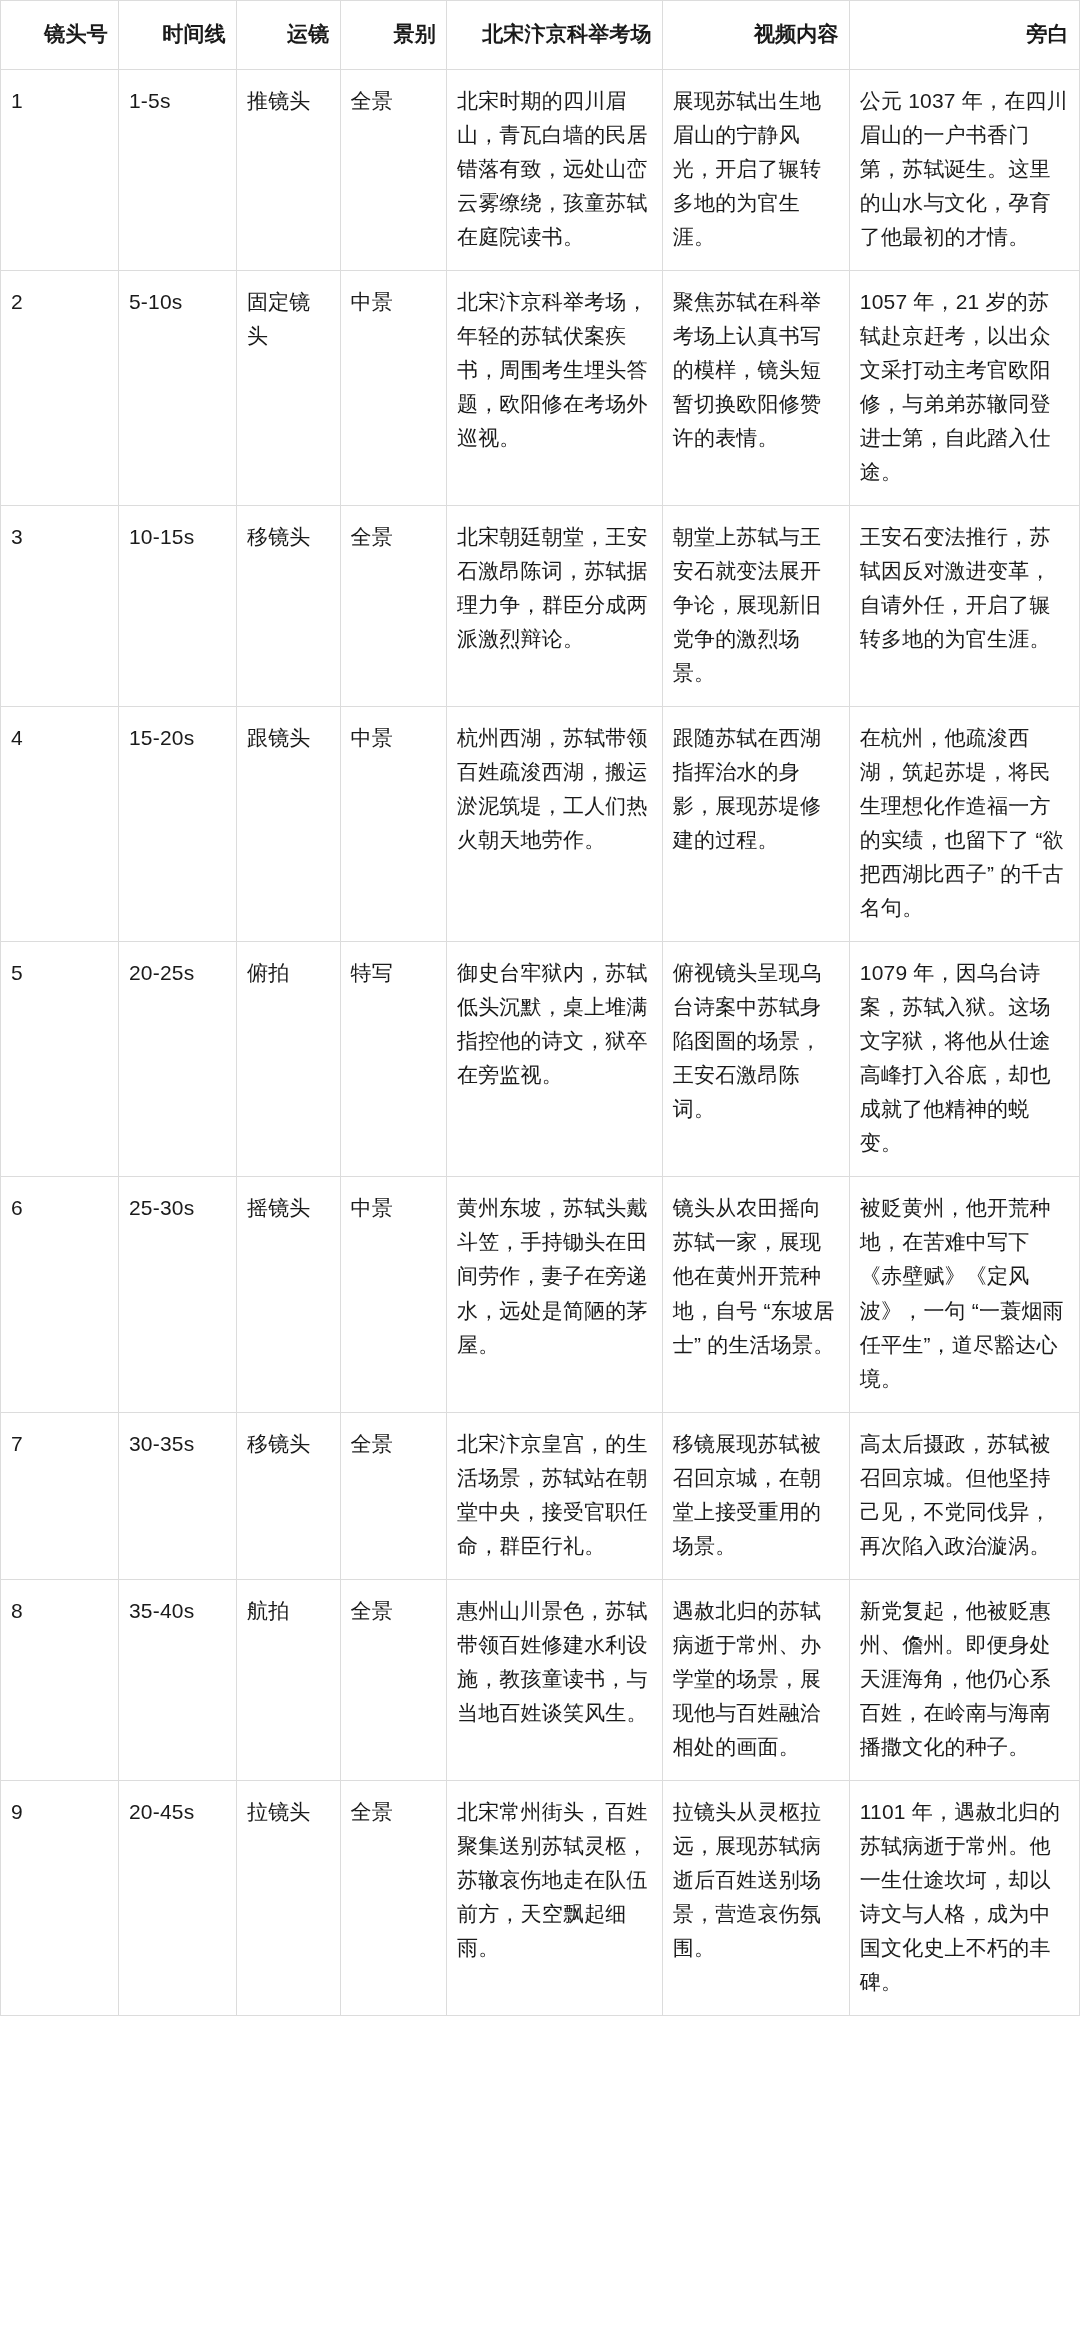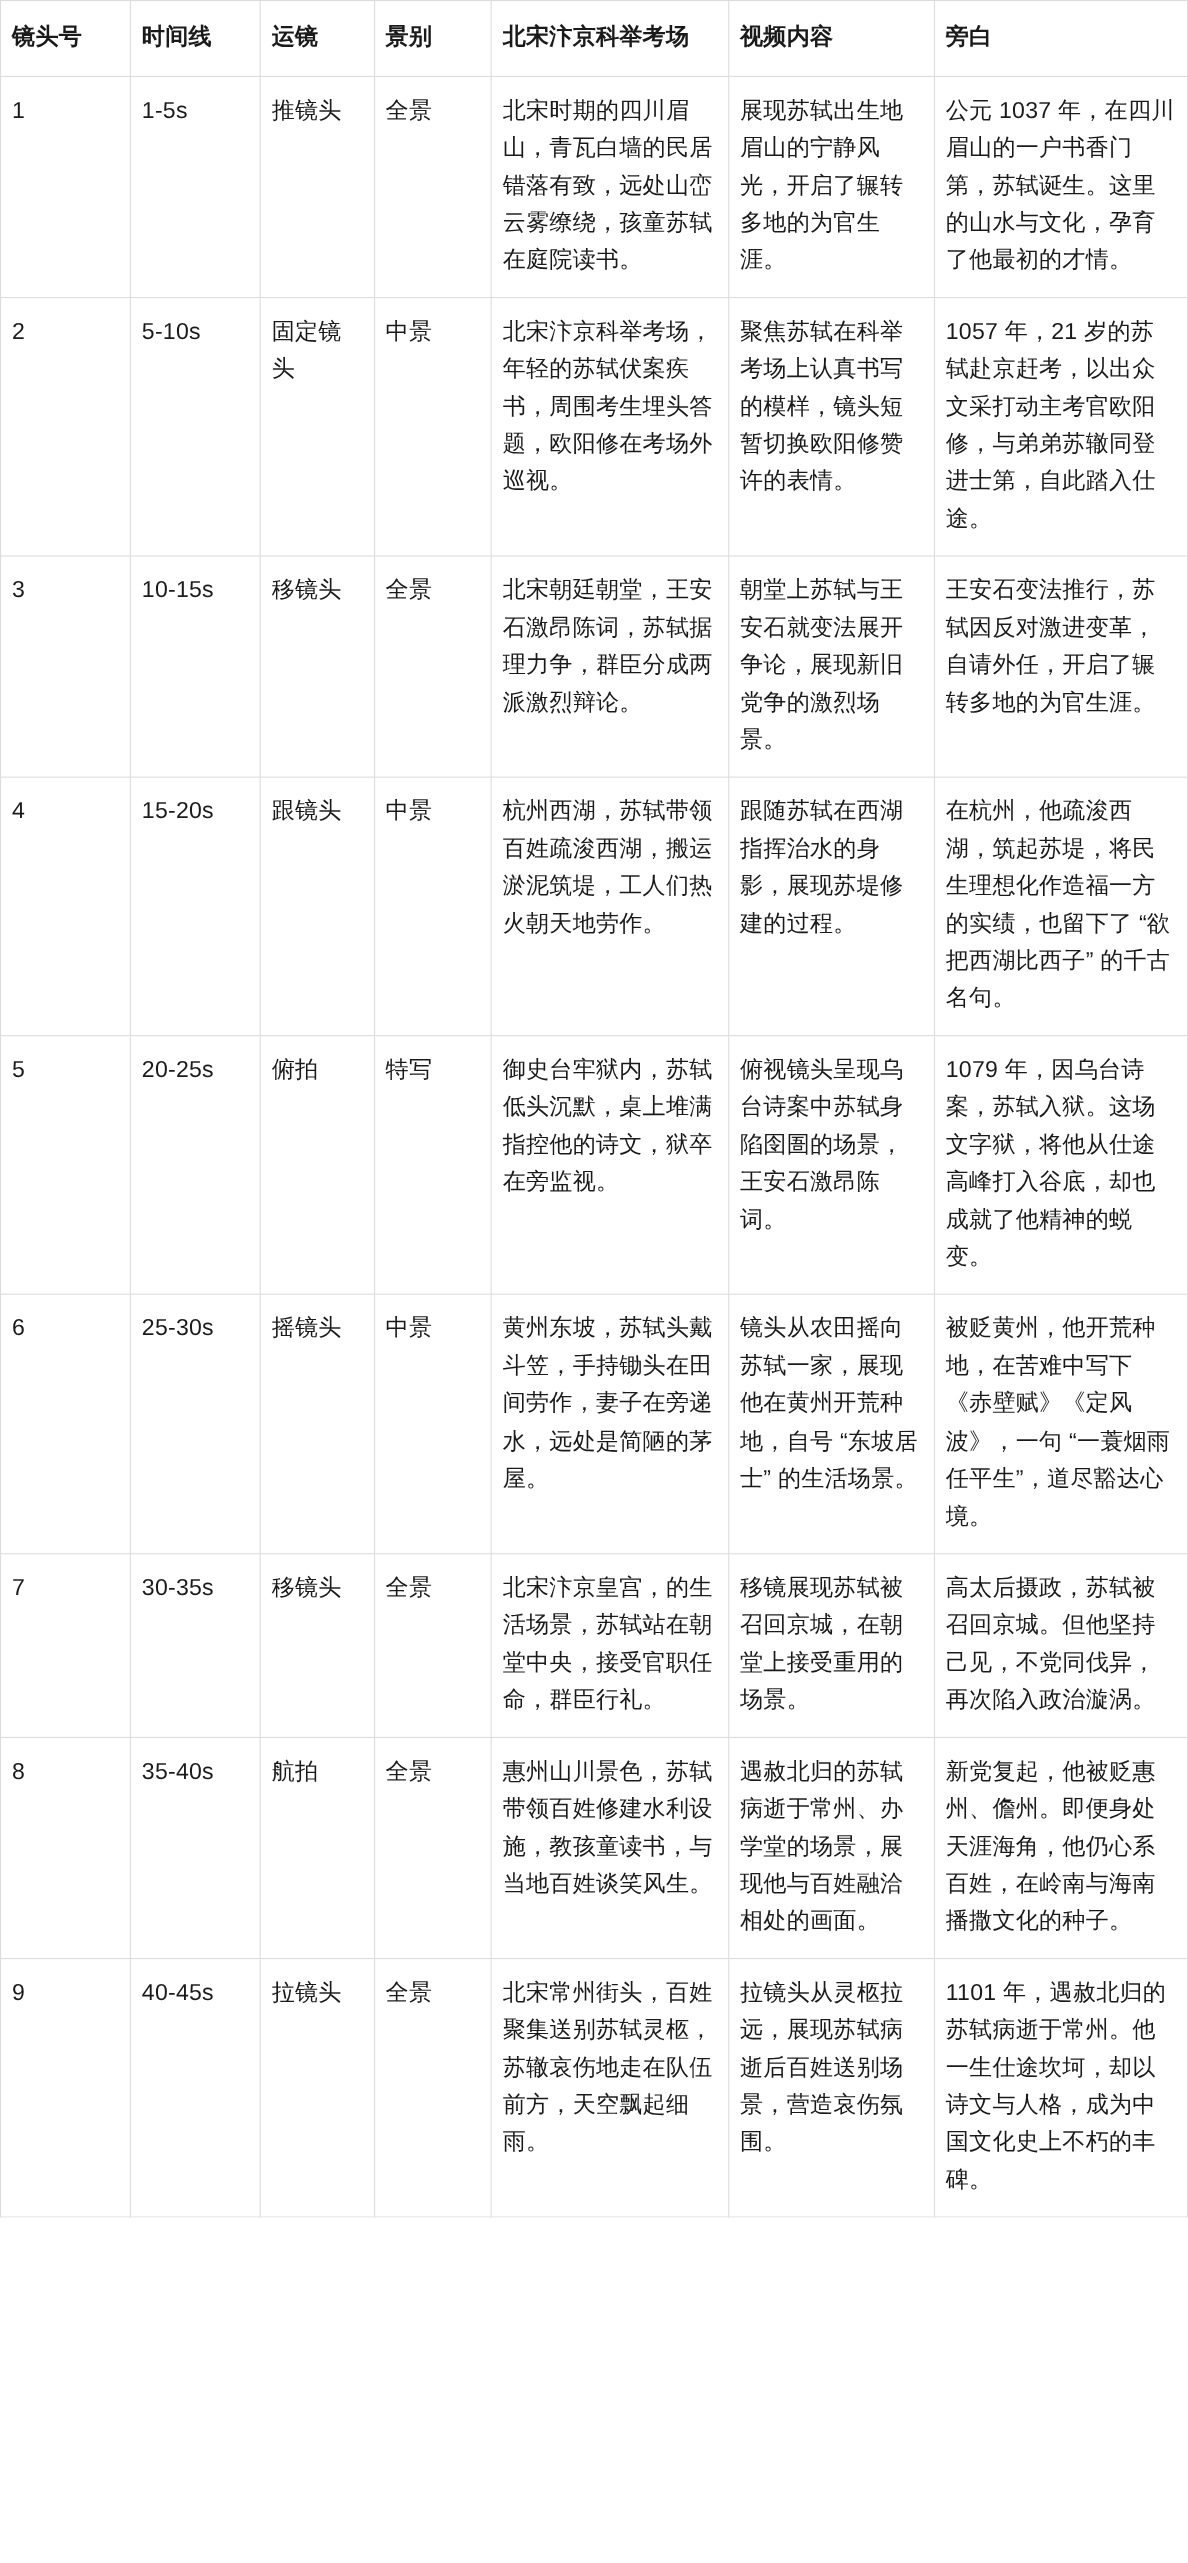--- a/index.html
+++ b/index.html
@@ -31,21 +31,21 @@
     vertical-align: top;
     padding: 14px 10px 16px 10px;
     font-size: 21px;
     line-height: 1.62;
     letter-spacing: 0.2px;
     word-break: break-word;
   }
   table.storyboard th {
     background: #ffffff;
     font-weight: bold;
-    text-align: left;
+    text-align: right;
     padding-top: 16px;
     padding-bottom: 18px;
     font-size: 21px;
   }
   
   col.c0 { width: 82px; }
   col.c1 { width: 82px; }
   col.c2 { width: 72px; }
   col.c3 { width: 74px; }
   col.c4 { width: 150px; }
@@ -152,21 +152,21 @@
         <td class="num">8</td>
         <td class="time">35-40s</td>
         <td class="move">航拍</td>
         <td class="shot">全景</td>
         <td>惠州山川景色，苏轼带领百姓修建水利设施，教孩童读书，与当地百姓谈笑风生。</td>
         <td>遇赦北归的苏轼病逝于常州、办学堂的场景，展现他与百姓融洽相处的画面。</td>
         <td>新党复起，他被贬惠州、儋州。即便身处天涯海角，他仍心系百姓，在岭南与海南播撒文化的种子。</td>
       </tr>
       <tr class="row">
         <td class="num">9</td>
-        <td class="time">40-45s</td>
+        <td class="time">20-45s</td>
         <td class="move">拉镜头</td>
         <td class="shot">全景</td>
         <td>北宋常州街头，百姓聚集送别苏轼灵柩，苏辙哀伤地走在队伍前方，天空飘起细雨。</td>
         <td>拉镜头从灵柩拉远，展现苏轼病逝后百姓送别场景，营造哀伤氛围。</td>
         <td>1101 年，遇赦北归的苏轼病逝于常州。他一生仕途坎坷，却以诗文与人格，成为中国文化史上不朽的丰碑。</td>
       </tr>
     </tbody>
   </table>
 </div>
 

